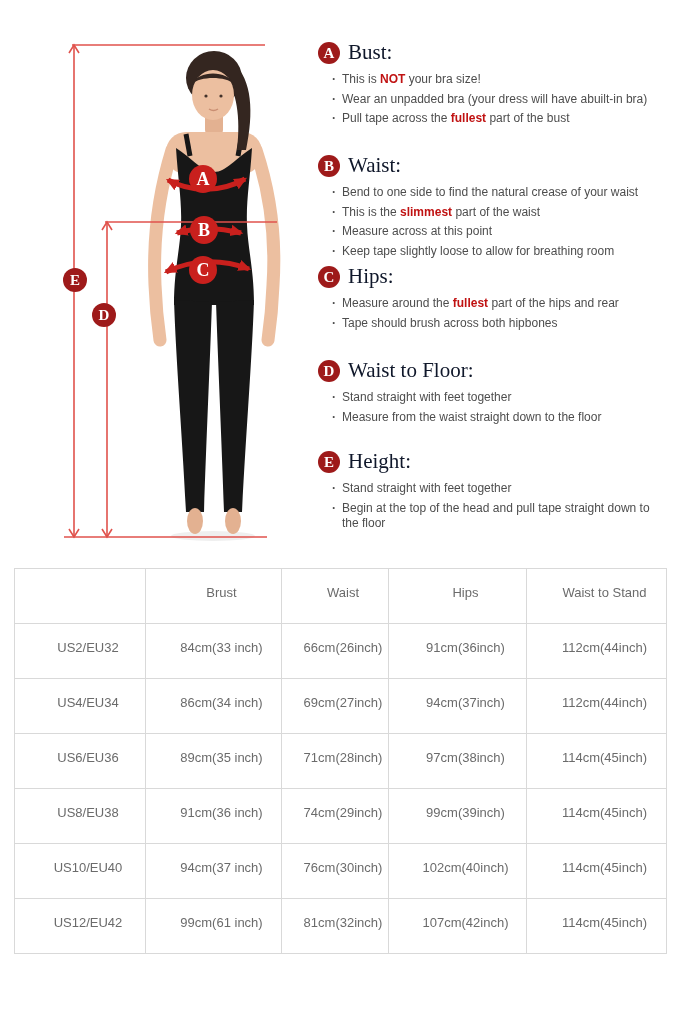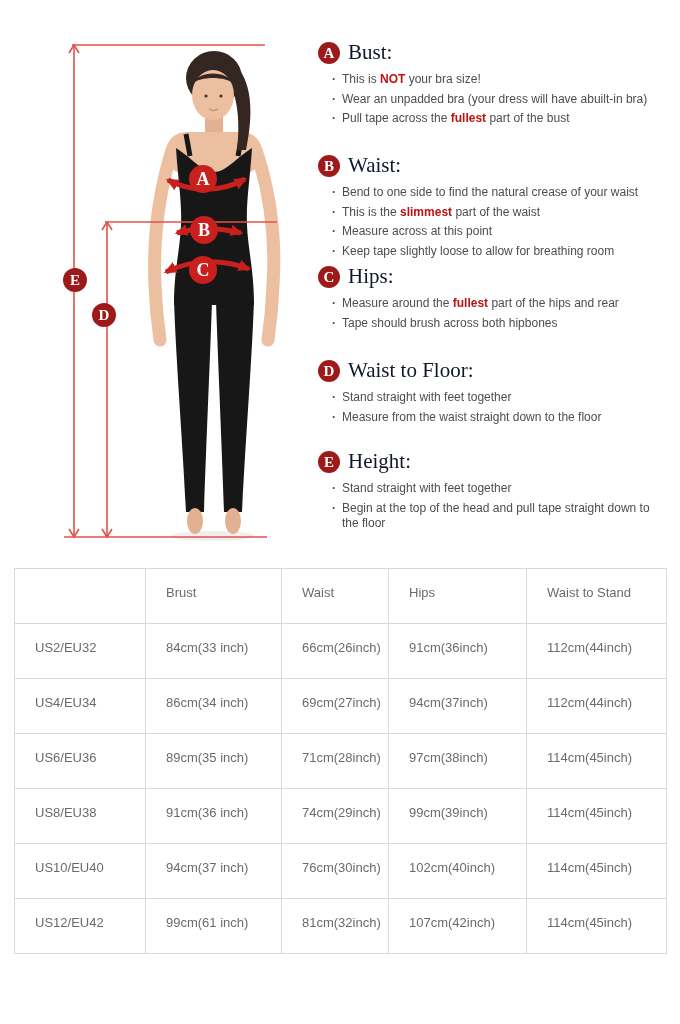--- a/index.html
+++ b/index.html
@@ -30,21 +30,21 @@
   .bullets li::before { content:"·"; position:absolute; left:0; top:0; color:#4d4d4d; font-weight:bold; }
   .hl { color:#c01212; font-weight:bold; }
 
   
   .size-table {
     position:absolute; top:568px; left:14px; width:652px;
     border-collapse:collapse; table-layout:fixed; background:#fff;
   }
   .size-table th, .size-table td {
     border:1px solid #d9d9d9; height:55px; box-sizing:border-box;
-    padding:16px 4px 0 20px; vertical-align:top; text-align:left;
+    padding:16px 4px 0 20px; vertical-align:top; text-align:center;
     font-weight:normal; color:#6b6b6b; font-size:13px;
   }
 
   
   .body-letter { font-family:"Liberation Serif", serif; font-weight:bold; font-size:18px; fill:#ffffff; text-anchor:middle; }
   .side-letter { font-family:"Liberation Serif", serif; font-weight:bold; font-size:15px; fill:#ffffff; text-anchor:middle; }
 </style>
 </head>
 <body>
 

